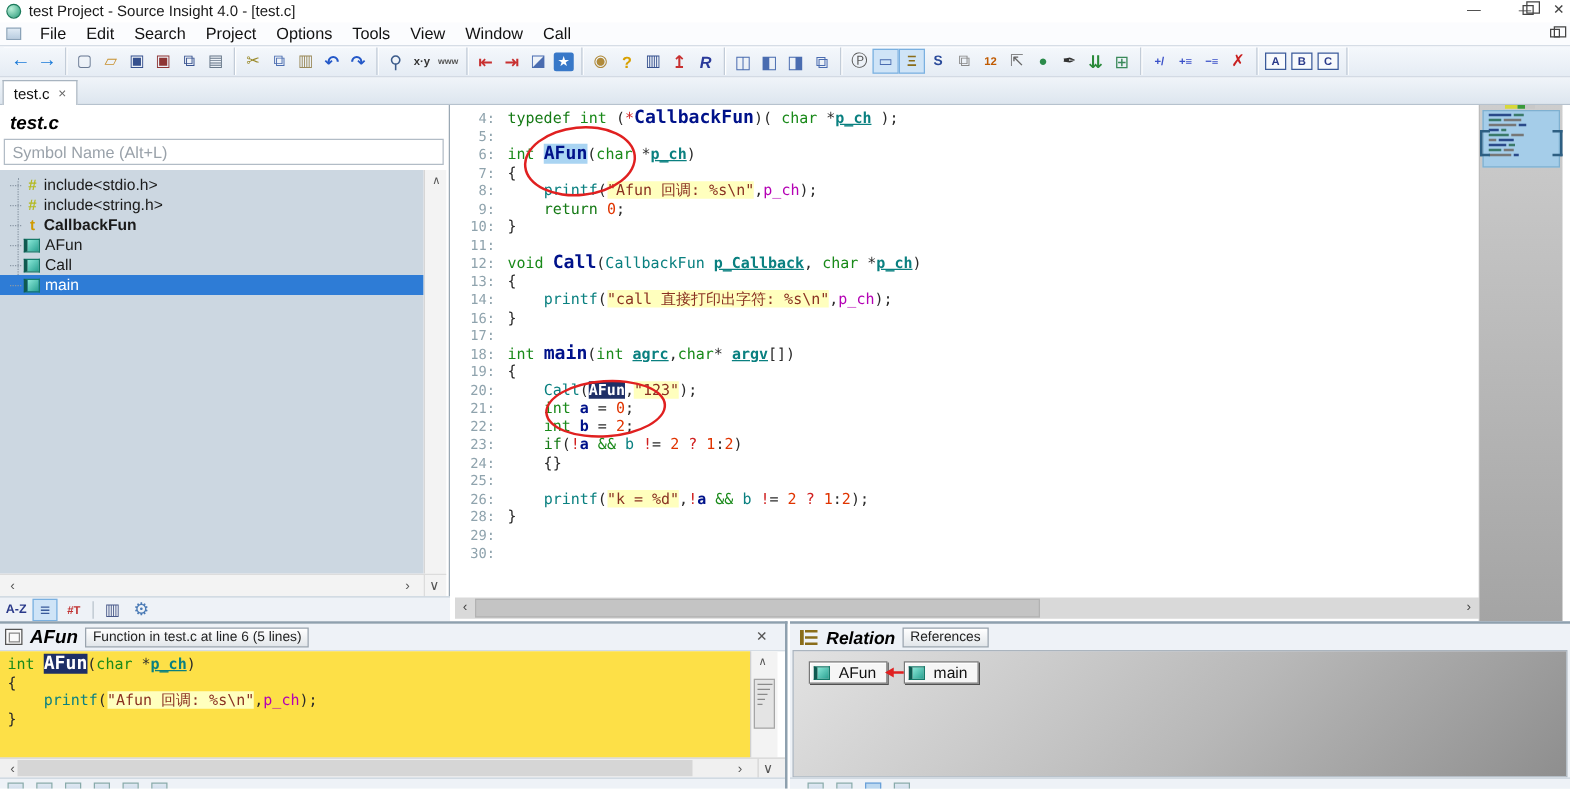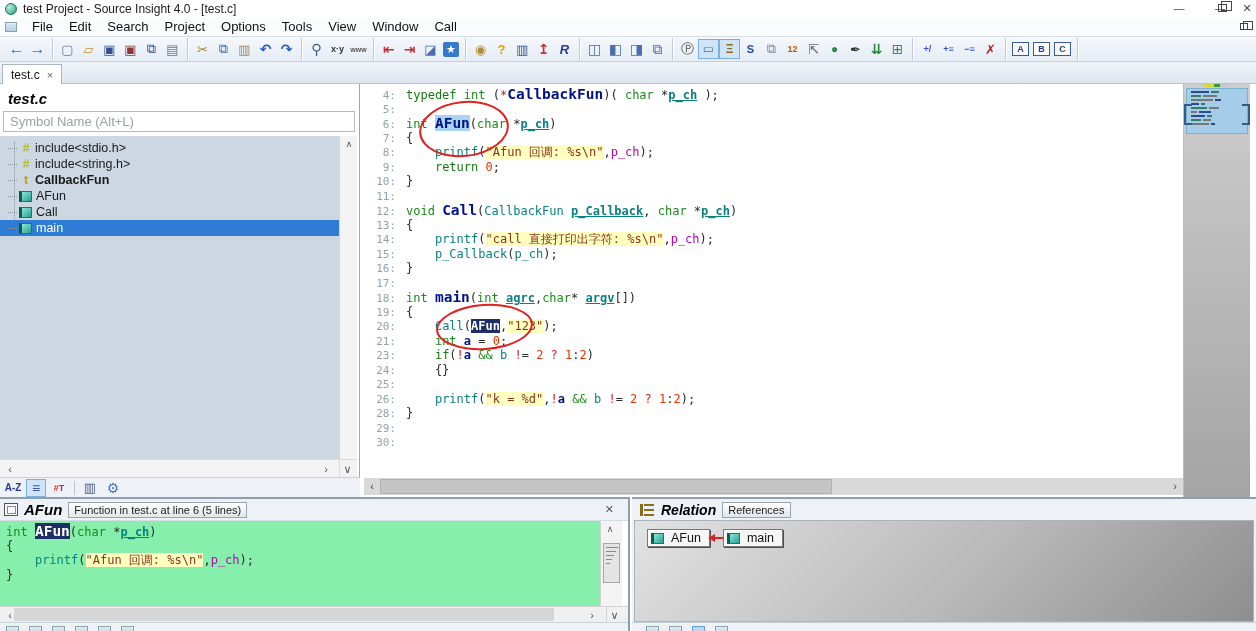--- a/index.html
+++ b/index.html
@@ -94,21 +94,21 @@
   .mm-seg { height:2px; }
 
   
   #context-panel { position:absolute; left:0; top:497px; width:630px; height:134px; background:#fff; border-top:2px solid #8ea0ae; border-right:2px solid #8ea0ae; overflow:hidden; }
   #ctx-header { position:absolute; left:0; top:0; width:100%; height:22px; background:#eef2f7; display:flex; align-items:center; gap:6px; padding-left:4px; border-bottom:1px solid #d4dce4; }
   .ctx-icon { width:14px; height:13px; border:1px solid #555; position:relative; background:#fafafa; }
   .ctx-icon::before { content:''; position:absolute; left:2px; top:2px; width:7px; height:6px; border:1px solid #888; }
   #ctx-symbol { font-style:italic; font-weight:bold; font-size:15px; color:#000; }
   .hdr-badge { border:1px solid #9aa4ae; background:linear-gradient(#fff,#e2e6ea); font-size:11px; padding:0 5px; height:16px; line-height:15px; color:#222; }
   #ctx-close { position:absolute; right:14px; top:4px; color:#555; font-size:11px; font-weight:bold; }
-  #ctx-code { position:absolute; left:0; top:22px; width:600px; height:99px; padding:3px 0 0 6px; background:#86efac; }
+  #ctx-code { position:absolute; left:0; top:22px; width:600px; height:99px; padding:3px 0 0 6px; background:#fde047; }
   #ctx-vscroll { position:absolute; left:600px; top:22px; width:22px; height:85px; background:#f3f3f3; border-left:1px solid #d0d0d0; }
   #ctx-vthumb { position:absolute; left:2px; top:22px; width:17px; height:40px; background:#e4e4e4; border:1px solid #a6a6a6; padding:3px 2px; }
   .ov-line { height:1px; background:#8a8a8a; margin-bottom:3px; }
   #ctx-hscroll { position:absolute; left:0; top:107px; width:630px; height:16px; background:#f0f0f0; border-top:1px solid #d4d4d4; }
   #ctx-hthumb { position:absolute; left:14px; top:1px; width:540px; height:13px; background:#d6d6d6; }
   #ctx-bottom-strip { position:absolute; left:0; top:123px; width:630px; height:11px; background:#eef2f7; border-top:1px solid #c8d2dc; display:flex; gap:10px; padding-left:6px; overflow:hidden; }
   .clip-ic { width:13px; height:13px; margin-top:3px; border:1px solid #8aa; background:linear-gradient(#dfe8f2,#b9cde0); }
   .clip-ic.hl { background:#bcd8f0; border-color:#6aa0d8; }
 
   
@@ -289,27 +289,27 @@
     <div class="code-line"><span class="lnum">5:</span></div>
     <div class="code-line"><span class="lnum">6:</span><span class="tk-kw">int</span><span class="tk-p"> </span><span class="tk-hlL">AFun</span><span class="tk-p">(</span><span class="tk-kw">char</span><span class="tk-p"> *</span><span class="tk-u">p_ch</span><span class="tk-p">)</span></div>
     <div class="code-line"><span class="lnum">7:</span><span class="tk-p">{</span></div>
     <div class="code-line"><span class="lnum">8:</span><span class="tk-p">    </span><span class="tk-t">printf</span><span class="tk-p">(</span><span class="tk-s">"Afun 回调: %s\n"</span><span class="tk-p">,</span><span class="tk-m">p_ch</span><span class="tk-p">);</span></div>
     <div class="code-line"><span class="lnum">9:</span><span class="tk-p">    </span><span class="tk-k">return</span><span class="tk-p"> </span><span class="tk-n">0</span><span class="tk-p">;</span></div>
     <div class="code-line"><span class="lnum">10:</span><span class="tk-p">}</span></div>
     <div class="code-line"><span class="lnum">11:</span></div>
     <div class="code-line"><span class="lnum">12:</span><span class="tk-kw">void</span><span class="tk-p"> </span><span class="tk-fn">Call</span><span class="tk-p">(</span><span class="tk-t">CallbackFun</span><span class="tk-p"> </span><span class="tk-u">p_Callback</span><span class="tk-p">, </span><span class="tk-kw">char</span><span class="tk-p"> *</span><span class="tk-u">p_ch</span><span class="tk-p">)</span></div>
     <div class="code-line"><span class="lnum">13:</span><span class="tk-p">{</span></div>
     <div class="code-line"><span class="lnum">14:</span><span class="tk-p">    </span><span class="tk-t">printf</span><span class="tk-p">(</span><span class="tk-s">"call 直接打印出字符: %s\n"</span><span class="tk-p">,</span><span class="tk-m">p_ch</span><span class="tk-p">);</span></div>
-    <div class="code-line"><span class="lnum">15:</span><span class="tk-p">    </span><span class="tk-t">p_Callback</span><span class="tk-p">(</span><span class="tk-t">p_ch</span><span class="tk-p">);</span></div>
     <div class="code-line"><span class="lnum">16:</span><span class="tk-p">}</span></div>
     <div class="code-line"><span class="lnum">17:</span></div>
     <div class="code-line"><span class="lnum">18:</span><span class="tk-kw">int</span><span class="tk-p"> </span><span class="tk-fn">main</span><span class="tk-p">(</span><span class="tk-kw">int</span><span class="tk-p"> </span><span class="tk-u">agrc</span><span class="tk-p">,</span><span class="tk-kw">char</span><span class="tk-p">* </span><span class="tk-u">argv</span><span class="tk-p">[])</span></div>
     <div class="code-line"><span class="lnum">19:</span><span class="tk-p">{</span></div>
     <div class="code-line"><span class="lnum">20:</span><span class="tk-p">    </span><span class="tk-t">Call</span><span class="tk-p">(</span><span class="tk-hlD">AFun</span><span class="tk-p">,</span><span class="tk-s">"123"</span><span class="tk-p">);</span></div>
     <div class="code-line"><span class="lnum">21:</span><span class="tk-p">    </span><span class="tk-kw">int</span><span class="tk-p"> </span><span class="tk-v">a</span><span class="tk-p"> = </span><span class="tk-n">0</span><span class="tk-p">;</span></div>
+    <div class="code-line"><span class="lnum">22:</span><span class="tk-p">    </span><span class="tk-kw">int</span><span class="tk-p"> </span><span class="tk-v">b</span><span class="tk-p"> = </span><span class="tk-n">2</span><span class="tk-p">;</span></div>
     <div class="code-line"><span class="lnum">23:</span><span class="tk-p">    </span><span class="tk-k">if</span><span class="tk-p">(</span><span class="tk-x">!</span><span class="tk-v">a</span><span class="tk-p"> </span><span class="tk-o">&amp;&amp;</span><span class="tk-p"> </span><span class="tk-t">b</span><span class="tk-p"> </span><span class="tk-x">!</span><span class="tk-p">= </span><span class="tk-n">2</span><span class="tk-p"> </span><span class="tk-x">?</span><span class="tk-p"> </span><span class="tk-n">1</span><span class="tk-p">:</span><span class="tk-n">2</span><span class="tk-p">)</span></div>
     <div class="code-line"><span class="lnum">24:</span><span class="tk-p">    {}</span></div>
     <div class="code-line"><span class="lnum">25:</span></div>
     <div class="code-line"><span class="lnum">26:</span><span class="tk-p">    </span><span class="tk-t">printf</span><span class="tk-p">(</span><span class="tk-s">"k = %d"</span><span class="tk-p">,</span><span class="tk-x">!</span><span class="tk-v">a</span><span class="tk-p"> </span><span class="tk-o">&amp;&amp;</span><span class="tk-p"> </span><span class="tk-t">b</span><span class="tk-p"> </span><span class="tk-x">!</span><span class="tk-p">= </span><span class="tk-n">2</span><span class="tk-p"> </span><span class="tk-x">?</span><span class="tk-p"> </span><span class="tk-n">1</span><span class="tk-p">:</span><span class="tk-n">2</span><span class="tk-p">);</span></div>
     <div class="code-line"><span class="lnum">28:</span><span class="tk-p">}</span></div>
     <div class="code-line"><span class="lnum">29:</span></div>
     <div class="code-line"><span class="lnum">30:</span></div>
   </div>
 <div id="editor-hscroll">
   <span class="ehs-arrow" style="left:0;">‹</span>

